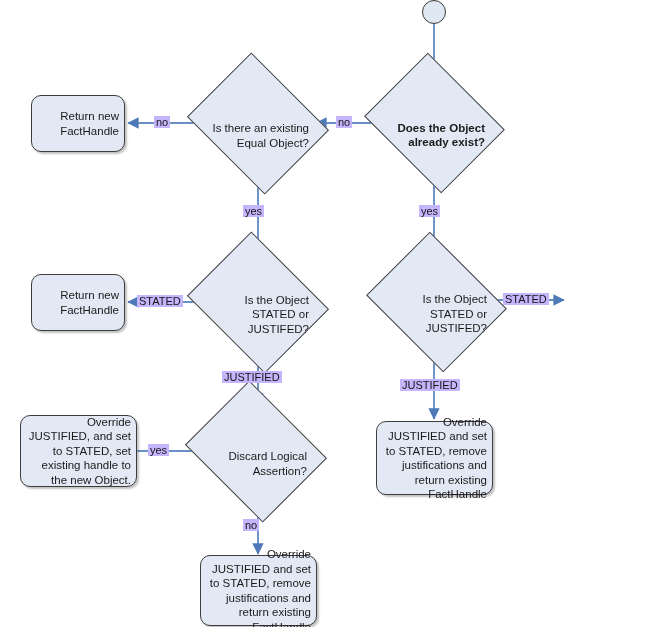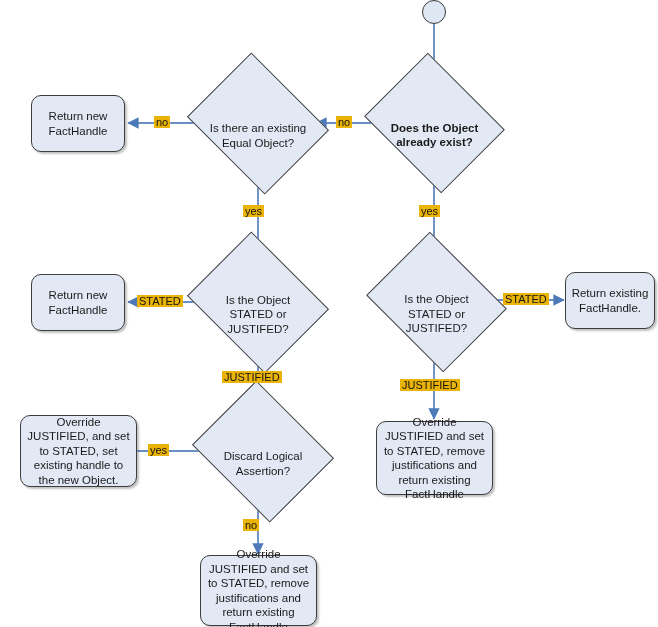--- a/index.html
+++ b/index.html
@@ -12,21 +12,21 @@
     overflow:hidden;
   }
   #edges{position:absolute;left:0;top:0;width:658px;height:627px;}
 
   .node{
     position:absolute;
     box-sizing:border-box;
     display:flex;
     align-items:center;
     justify-content:center;
-    text-align:center;
+    text-align:right;
     color:#1a1a1a;
     font-size:11.5px;
     line-height:14.5px;
     font-family:"Liberation Sans", sans-serif;
   }
 
   
   .box{
     background:#e2e9f5;
     border:1.3px solid #3d3d3d;
@@ -64,21 +64,21 @@
     background:#dfe7f3;
     border:1.6px solid #3a3a3a;
     box-sizing:border-box;
   }
 
   .edge-label{
     position:absolute;
     font-size:11px;
     line-height:12px;
     color:#141414;
-    background:#eab308;
+    background:#c4b5fd;
     padding:0 2px;
     white-space:nowrap;
     font-family:"Liberation Sans", sans-serif;
   }
 </style>
 </head>
 <body>
 
 <div id="canvas">
 
@@ -137,25 +137,22 @@
 
   <div class="node diamond" style="left:382px;top:257px;width:109px;height:90px;">
     <div class="dshape"></div>
     <div class="dlabel">Is the Object STATED or JUSTIFED?</div>
   </div>
 
   <div class="node box" style="left:31px;top:274px;width:94px;height:57px;">
     <span>Return new FactHandle</span>
   </div>
 
-  <div class="node box" style="left:565px;top:272px;width:90px;height:57px;">
-    <span>Return existing FactHandle.</span>
-  </div>
 
-  <div class="node diamond" style="left:208px;top:406px;width:110px;height:91px;">
+  <div class="node diamond" style="left:201px;top:406px;width:110px;height:91px;">
     <div class="dshape"></div>
     <div class="dlabel">Discard Logical Assertion?</div>
   </div>
 
   <div class="node box" style="left:20px;top:415px;width:117px;height:72px;">
     <span>Override JUSTIFIED, and set to STATED, set existing handle to the new Object.</span>
   </div>
 
   <div class="node box" style="left:376px;top:421px;width:117px;height:74px;">
     <span>Override JUSTIFIED and set to STATED, remove justifications and return existing FactHandle</span>

